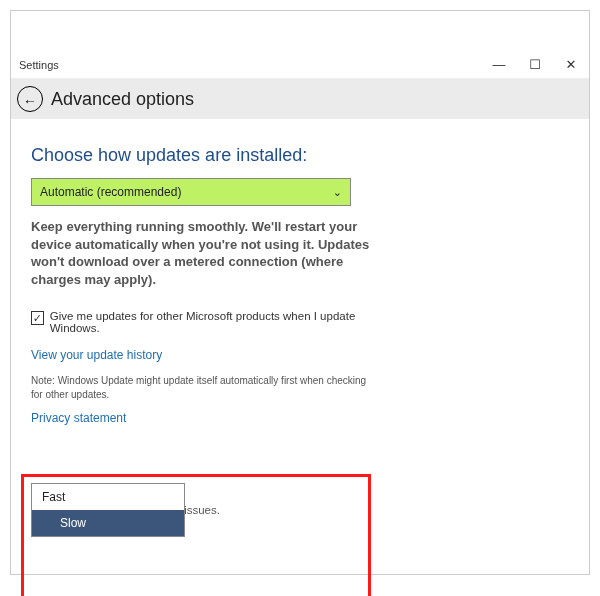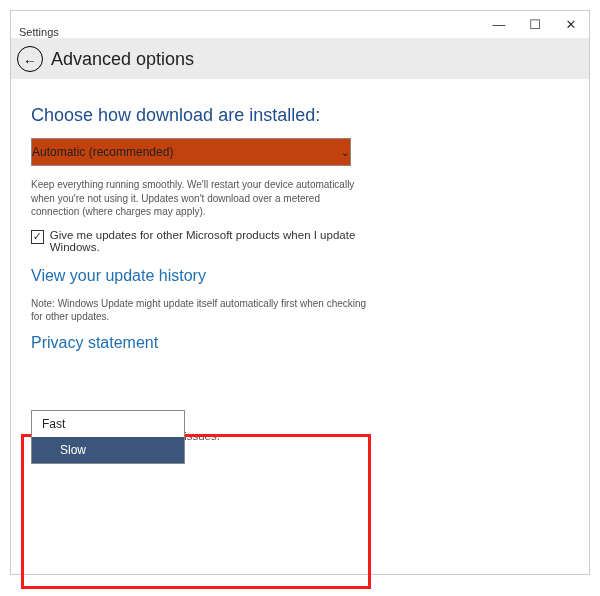--- a/index.html
+++ b/index.html
@@ -16,25 +16,26 @@
     height: 565px;
     margin: 10px auto 0;
     border: 1px solid #ccc;
     background: #fff;
     position: relative;
   }
   .titlebar {
     height: 28px;
     background: #fff;
     display: flex;
-    align-items: flex-end;
+    align-items: center;
     padding: 0 0 0 8px;
     font-size: 11px;
     color: #333;
     border-bottom: 1px solid #eee;
+    margin-top: 40px;
   }
   .titlebar .title { flex: 1; }
   .sysbtns { display: flex; height: 100%; }
   .sysbtn {
     width: 36px;
     height: 100%;
     display: flex;
     align-items: center;
     justify-content: center;
     font-size: 13px;
@@ -74,33 +75,34 @@
     color: #1f4e8c;
     margin: 10px 0 12px 0;
   }
   .select {
     width: 320px;
     height: 28px;
     border: 1px solid #888;
     display: flex;
     align-items: center;
     justify-content: space-between;
-    padding: 0 0;
+    padding: 0 8px;
     font-size: 12px;
     color: #222;
-    background: #c2410c;
+    background: #bef264;
     cursor: pointer;
   }
   .select .chev { font-size: 11px; }
   .desc {
-    font-size: 10px;
+    font-size: 13px;
     color: #555;
     max-width: 340px;
-    margin: 12px 0 10px 0;
+    margin: 12px 0 22px 0;
     line-height: 1.35;
+    font-weight: bold;
   }
   .chkrow {
     display: flex;
     gap: 6px;
     align-items: flex-start;
     max-width: 340px;
     font-size: 11.5px;
     color: #333;
     margin: 6px 0 14px 0;
   }
@@ -108,21 +110,21 @@
     width: 14px; height: 14px;
     border: 1px solid #333;
     display: flex; align-items: center; justify-content: center;
     font-size: 11px;
     line-height: 1;
     margin-top: 1px;
     background: #fff;
   }
   .link {
     color: #1f6fb2;
-    font-size: 16px;
+    font-size: 12px;
     margin: 8px 0 12px 0;
     cursor: pointer;
   }
   .note {
     font-size: 10px;
     color: #555;
     max-width: 340px;
     margin: 6px 0 10px 0;
     line-height: 1.35;
   }
@@ -184,21 +186,21 @@
 
   <div class="headerbar">
     <div class="backbtn">
       <span>←</span>
     </div>
     <h1>Advanced options</h1>
   </div>
 
   <div class="content">
 
-    <div class="section-h">Choose how download are installed:</div>
+    <div class="section-h">Choose how updates are installed:</div>
 
     <div class="select">
       <span>Automatic (recommended)</span>
       <span class="chev">⌄</span>
     </div>
 
     <div class="desc">Keep everything running smoothly. We'll restart your device automatically when you're not using it. Updates won't download over a metered connection (where charges may apply).</div>
 
     <div class="chkrow">
       <div class="chkbox">✓</div>

